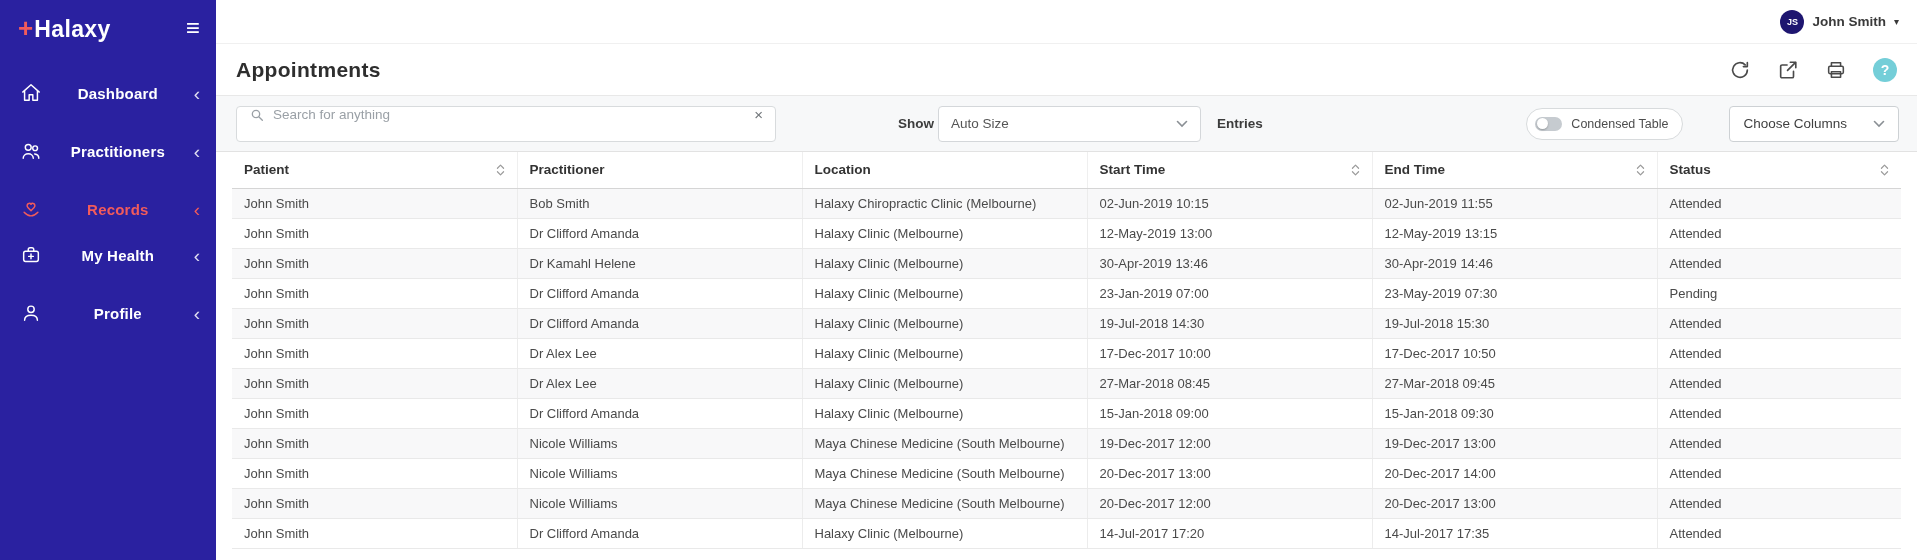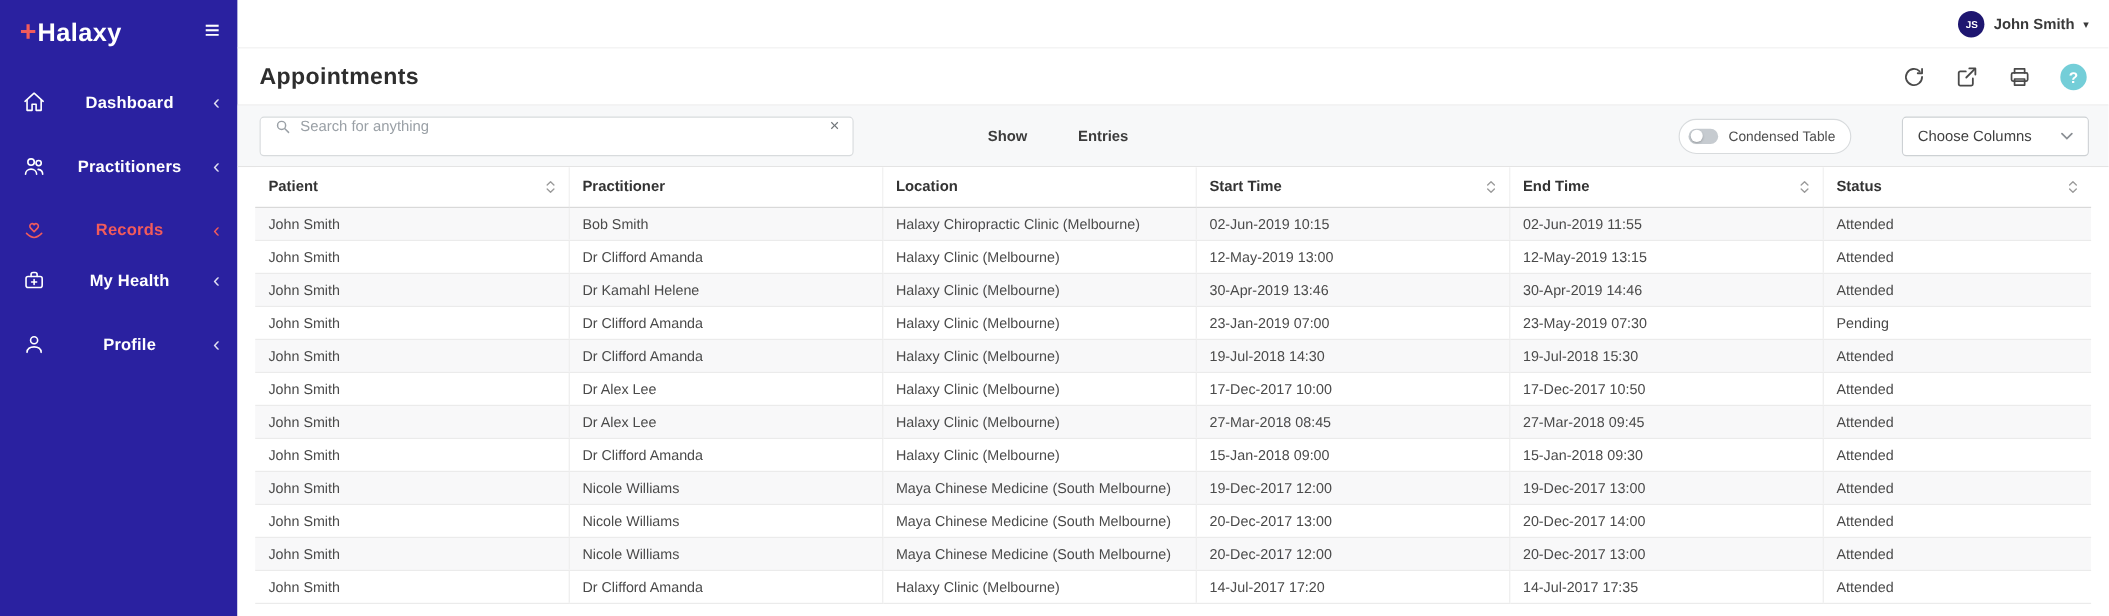--- a/index.html
+++ b/index.html
@@ -56,21 +56,21 @@
   .toolbar { height:56px; background:#f7f8f9; border-bottom:1px solid #e2e2e2;
              display:flex; align-items:center; padding:0 18px 0 20px; }
   .search-box { width:540px; height:36px; background:#fff; border:1px solid #d8dbdd;
                 border-radius:4px; display:flex; align-items:flex-start; padding:0 12px; gap:8px; }
   .search-box svg { flex:0 0 16px; }
   .search-box input { flex:1; border:none; outline:none; font-size:13.5px; color:#444;
                       background:transparent; font-family:inherit; }
   .search-box input::placeholder { color:#9aa0a6; }
   .clear-btn { color:#707579; font-size:15px; cursor:pointer; line-height:1; }
   .lbl { font-size:13.5px; font-weight:700; color:#3c3c3c; }
-  .show-lbl { margin-left:122px; margin-right:30px; }
+  .show-lbl { margin-left:122px; margin-right:4px; }
   .select { width:263px; height:36px; background:#fff; border:1px solid #d4d7da; border-radius:4px;
             display:flex; align-items:center; justify-content:space-between; padding:0 12px; cursor:pointer; }
   .select-value { font-size:13.5px; color:#555; }
   .entries-lbl { margin-left:16px; }
   .spacer { flex:1; }
   .condensed-pill { height:32px; border:1px solid #d8dbdd; border-radius:16px; background:#fff;
                     display:flex; align-items:center; gap:9px; padding:0 14px 0 8px;
                     margin-right:46px; cursor:pointer; }
   .switch { width:27px; height:14px; border-radius:7px; background:#c6cbd0; position:relative;
             flex:0 0 27px; cursor:pointer; }
@@ -216,20 +216,26 @@
       <div class="search-box">
         <svg viewBox="0 0 24 24" width="16" height="16" fill="none" stroke="#9aa0a6" stroke-width="2" stroke-linecap="round">
             <circle cx="10.5" cy="10.5" r="5.5"></circle>
             <path d="M15 15l5 5"></path>
           </svg>
         <input type="text" placeholder="Search for anything" style="">
         <span class="clear-btn">×</span>
       </div>
 
       <span class="lbl show-lbl">Show</span>
+      <div class="select">
+        <span class="select-value">Auto Size</span>
+        <svg viewBox="0 0 12 8" width="12" height="8" fill="none" stroke="#8a8f94" stroke-width="1.6" stroke-linecap="round">
+            <path d="M1.5 1.5 6 6 10.5 1.5"></path>
+          </svg>
+      </div>
       <span class="lbl entries-lbl">Entries</span>
 
       <div class="spacer"></div>
 
       <div class="condensed-pill">
         <span class="switch">
             <span class="switch-knob"></span>
           </span>
         <span class="condensed-label">Condensed Table</span>
       </div>

